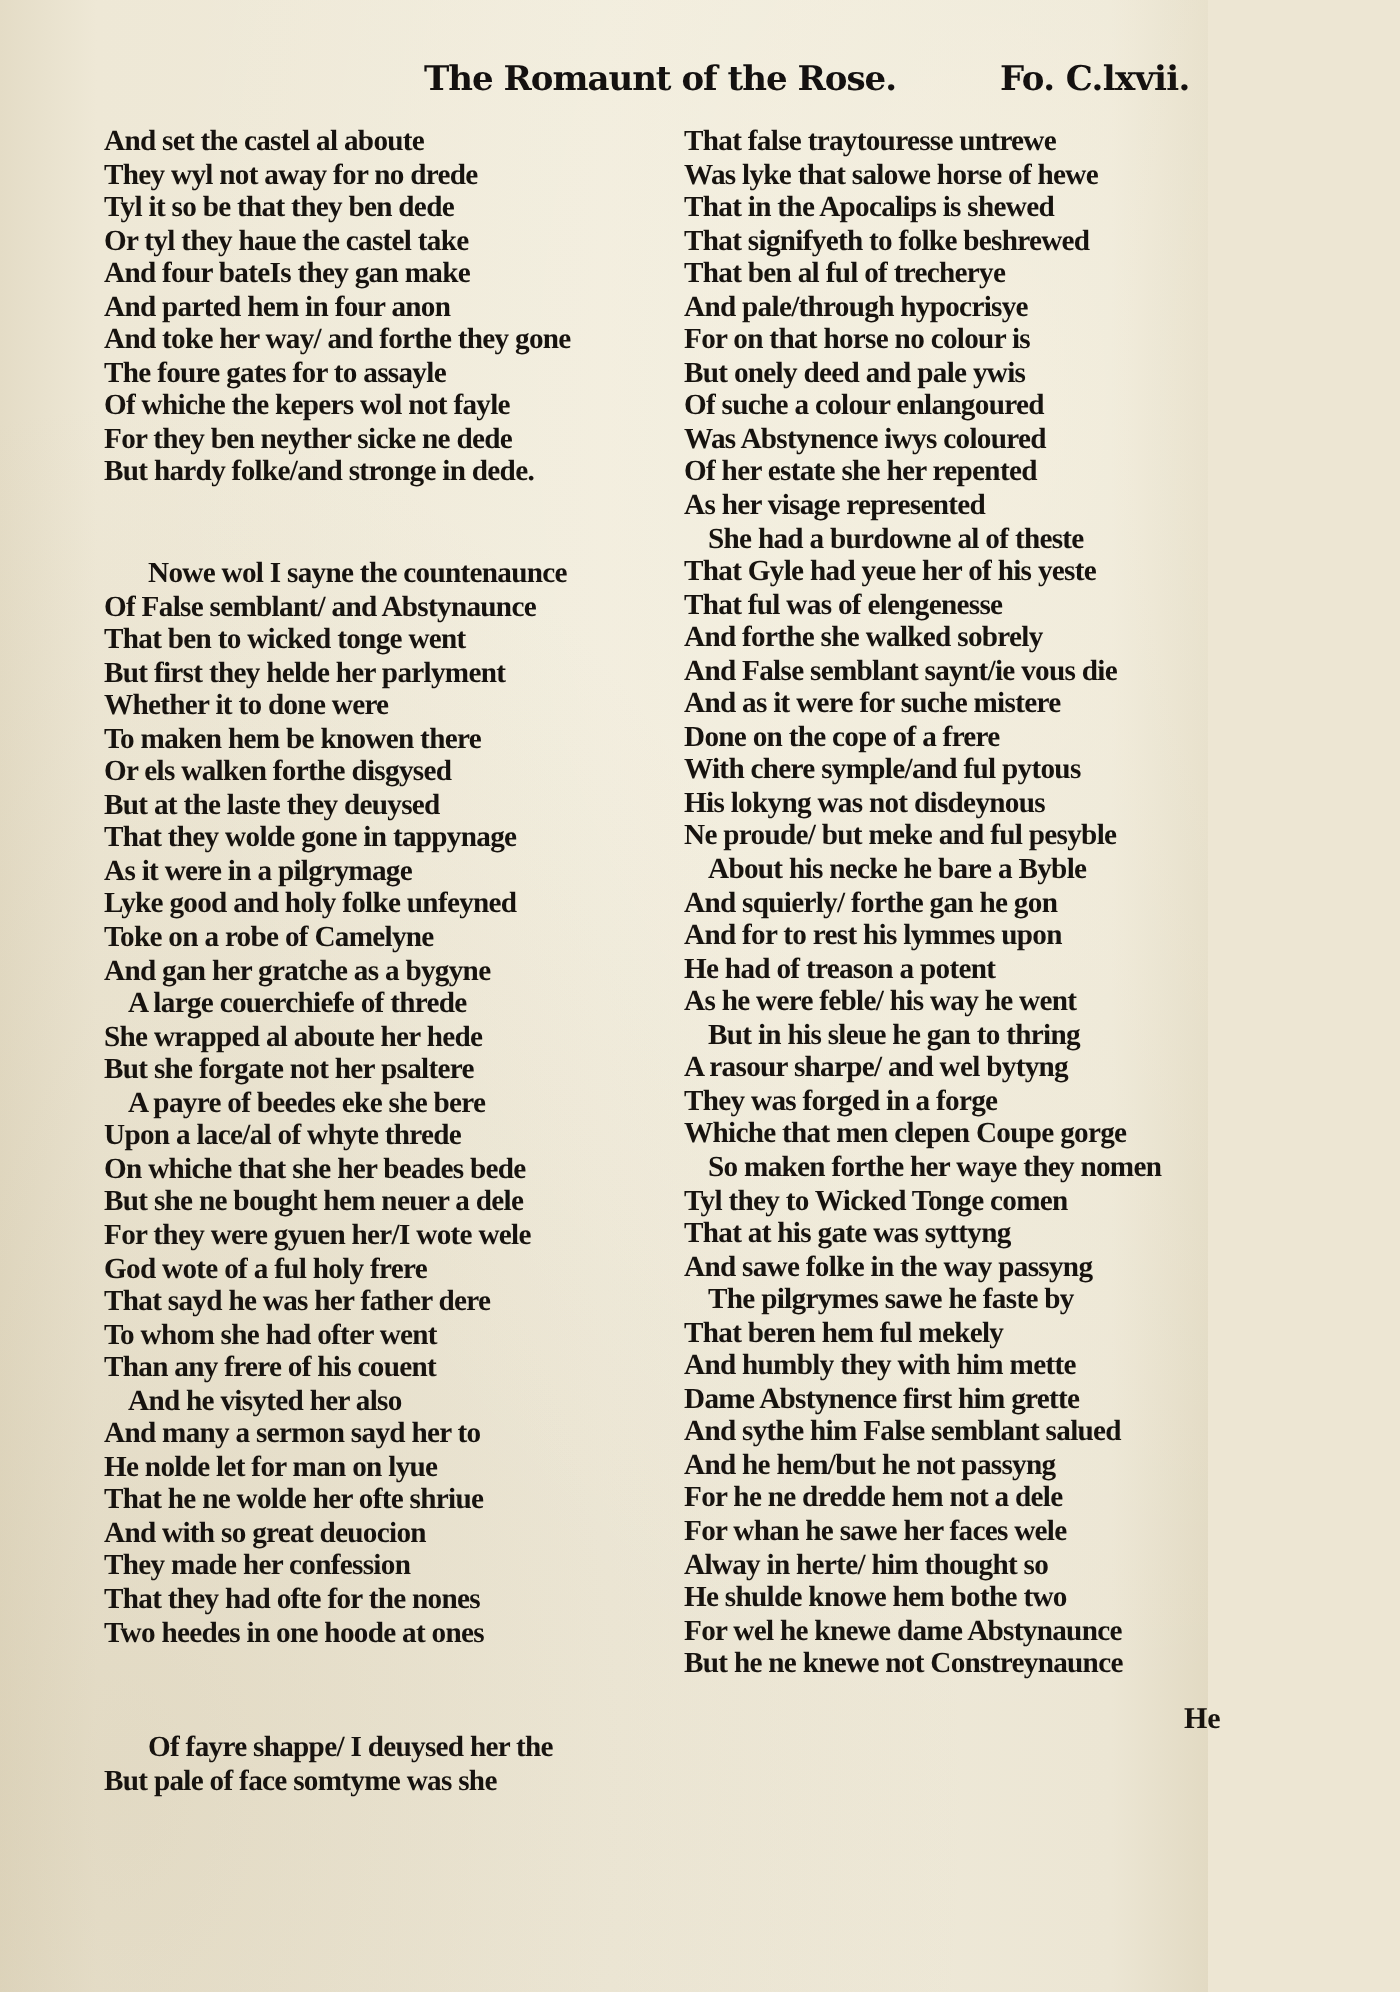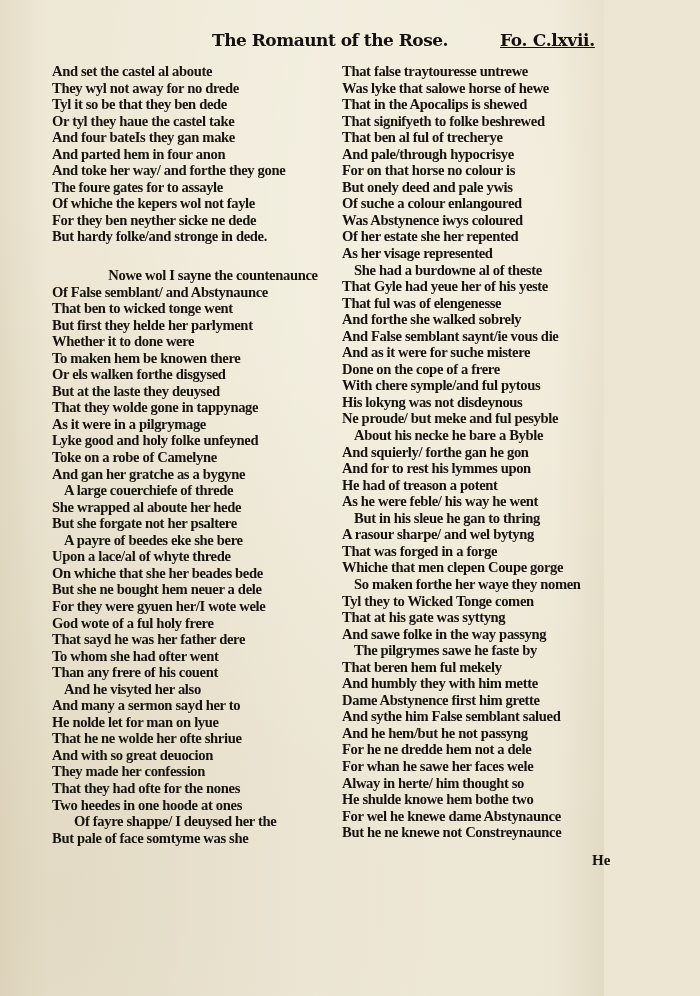--- a/index.html
+++ b/index.html
@@ -20,36 +20,36 @@
       position: absolute; top: 30px; left: 210px; width: 420px; height: 26px;
     }
     .rh-title {
       position: absolute; left: 2px; top: 0;
       font-family: "DejaVu Serif", serif; font-weight: bold; font-size: 17px;
       letter-spacing: -0.5px; color: #141110;
     }
     .rh-folio {
       position: absolute; left: 290px; top: 0;
       font-family: "DejaVu Serif", serif; font-weight: bold; font-size: 17px;
-      letter-spacing: -0.3px; color: #141110; text-decoration: underline;
+      letter-spacing: -0.3px; color: #141110;
     }
     .column {
       position: absolute; top: 63px; width: 300px;
     }
     .col-left { left: 52px; }
     .col-right { left: 342px; }
     .line {
       height: 16.55px; line-height: 16.55px;
       font-family: "Liberation Serif", serif; font-weight: bold;
       font-size: 14.6px; white-space: nowrap; letter-spacing: -0.35px;
       color: #17130f;
     }
     .line.indent { padding-left: 12px; }
-    .line.indent-large { padding-left: 22px; }
-    .line.gap-before { margin-top: 22px; text-align: center; }
+    .line.indent-large { padding-left: 22px; margin-top: 41px; }
+    .line.gap-before { margin-top: 34px; }
     .catchword {
       position: absolute; left: 592px; top: 852px;
       font-family: "Liberation Serif", serif; font-weight: bold; font-size: 15px;
       color: #17130f;
     }
   </style>
 </head>
 <body>
 
 <div class="page">
@@ -131,21 +131,21 @@
     <div class="line">With chere symple/and ful pytous</div>
     <div class="line">His lokyng was not disdeynous</div>
     <div class="line">Ne proude/ but meke and ful pesyble</div>
     <div class="line indent">About his necke he bare a Byble</div>
     <div class="line">And squierly/ forthe gan he gon</div>
     <div class="line">And for to rest his lymmes upon</div>
     <div class="line">He had of treason a potent</div>
     <div class="line">As he were feble/ his way he went</div>
     <div class="line indent">But in his sleue he gan to thring</div>
     <div class="line">A rasour sharpe/ and wel bytyng</div>
-    <div class="line">That was forged in a forge</div>
+    <div class="line">They was forged in a forge</div>
     <div class="line">Whiche that men clepen Coupe gorge</div>
     <div class="line indent">So maken forthe her waye they nomen</div>
     <div class="line">Tyl they to Wicked Tonge comen</div>
     <div class="line">That at his gate was syttyng</div>
     <div class="line">And sawe folke in the way passyng</div>
     <div class="line indent">The pilgrymes sawe he faste by</div>
     <div class="line">That beren hem ful mekely</div>
     <div class="line">And humbly they with him mette</div>
     <div class="line">Dame Abstynence first him grette</div>
     <div class="line">And sythe him False semblant salued</div>

